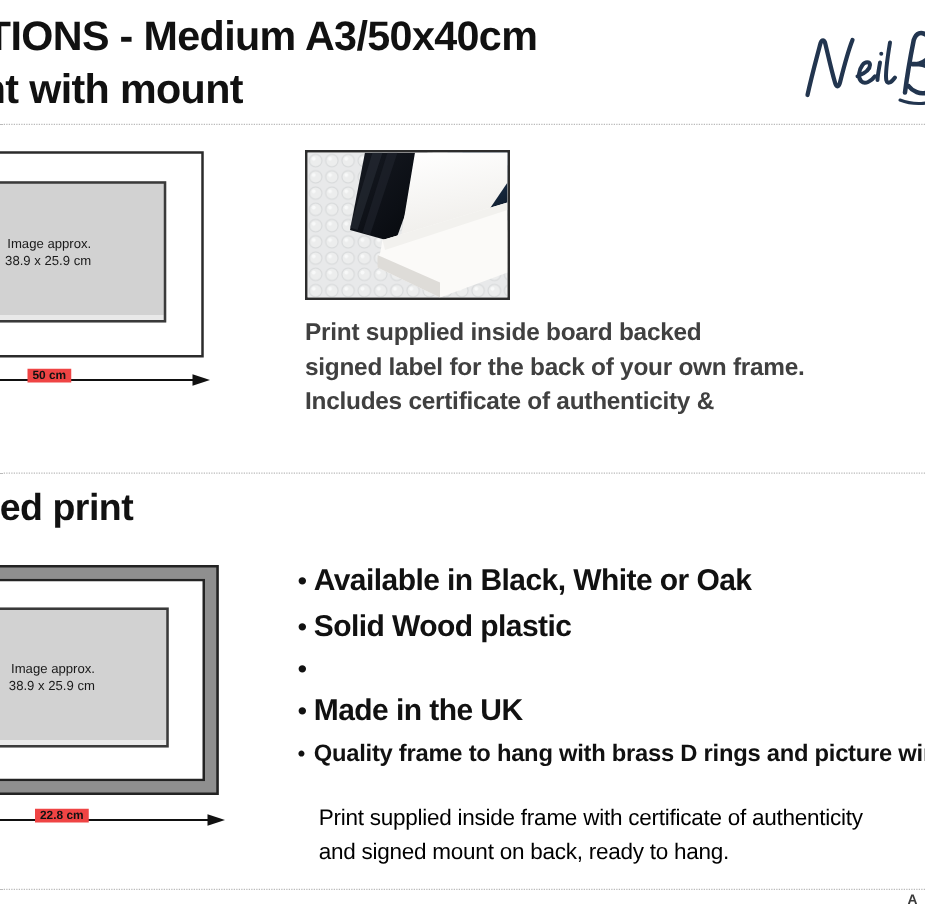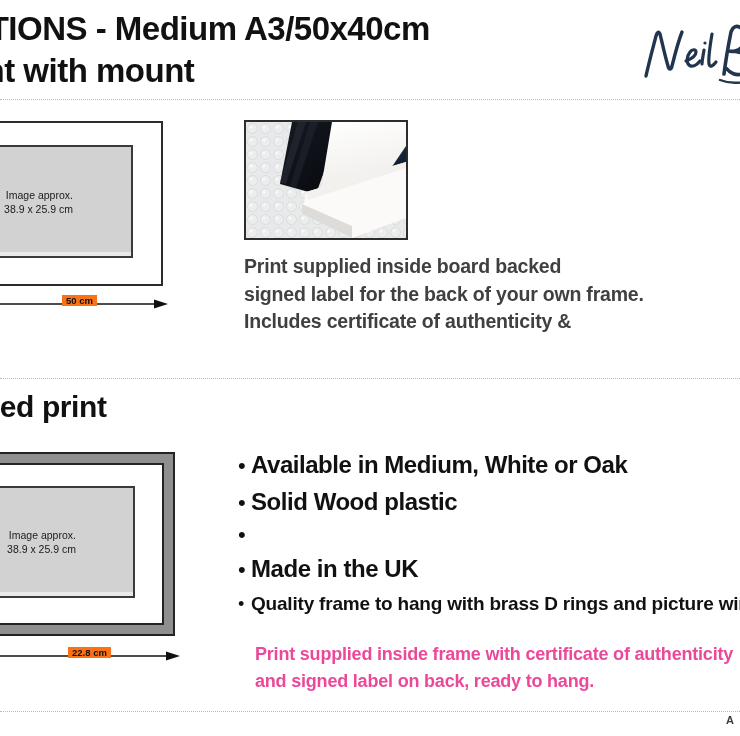--- a/index.html
+++ b/index.html
@@ -143,24 +143,23 @@
     position: absolute;
     height: 16px;
   }
   .dim-line svg { display: block; }
   .dim-label {
     position: absolute;
     top: -1px;
     font-size: 9.5px;
     font-weight: 600;
     color: #111111;
-    background: #f97316;
+    background: #ef4444;
     padding: 0 4px;
     white-space: nowrap;
-    margin-left: 40px;
   }
   #dim-mount  { left: -90px; top: 296px; width: 258px; }
   #dim-mount .dim-label  { left: 112px; }
   #dim-frame  { left: -90px; top: 648px; width: 270px; }
   #dim-frame .dim-label  { left: 118px; }
 
   
   #packaging-photo {
     position: absolute;
     left: 244px;
@@ -228,23 +227,23 @@
     font-size: 18px;
   }
 
   
   #copy-framed {
     position: absolute;
     left: 255px;
     top: 641px;
     font-size: 18px;
     line-height: 26.5px;
-    font-weight: 700;
+    font-weight: 400;
     letter-spacing: -0.2px;
-    color: #ec4899;
+    color: #000000;
     white-space: nowrap;
   }
 
   
   #footer-mark {
     position: absolute;
     right: 6px;
     top: 714px;
     font-size: 11px;
     font-weight: 700;
@@ -367,39 +366,39 @@
   <svg width="270" height="16" viewBox="0 0 270 16" aria-hidden="true">
     <line x1="0" y1="8" x2="260" y2="8" stroke="#111111" stroke-width="1.6"></line>
     <polygon points="270,8 256,3.4 256,12.6" fill="#111111"></polygon>
   </svg>
   <span class="dim-label">22.8 cm</span>
 </div>
 
 <ul id="feature-list">
   <li>
     <span class="bullet">•</span>
-    <span class="feature-text">Available in Medium, White or Oak</span>
+    <span class="feature-text">Available in Black, White or Oak</span>
   </li>
   <li>
     <span class="bullet">•</span>
     <span class="feature-text">Solid Wood plastic</span>
   </li>
   <li>
     <span class="bullet">•</span>
   </li>
   <li>
     <span class="bullet">•</span>
     <span class="feature-text">Made in the UK</span>
   </li>
   <li class="small">
     <span class="bullet">•</span>
     <span class="feature-text">Quality frame to hang with brass D rings and picture wire</span>
   </li>
 </ul>
 
 <div id="copy-framed">
   <div>Print supplied inside frame with certificate of authenticity</div>
-  <div>and signed label on back, ready to hang.</div>
+  <div>and signed mount on back, ready to hang.</div>
 </div>
 
 <div class="separator" id="sep-3"></div>
 
 <div id="footer-mark">A</div>
 
 </body></html>

